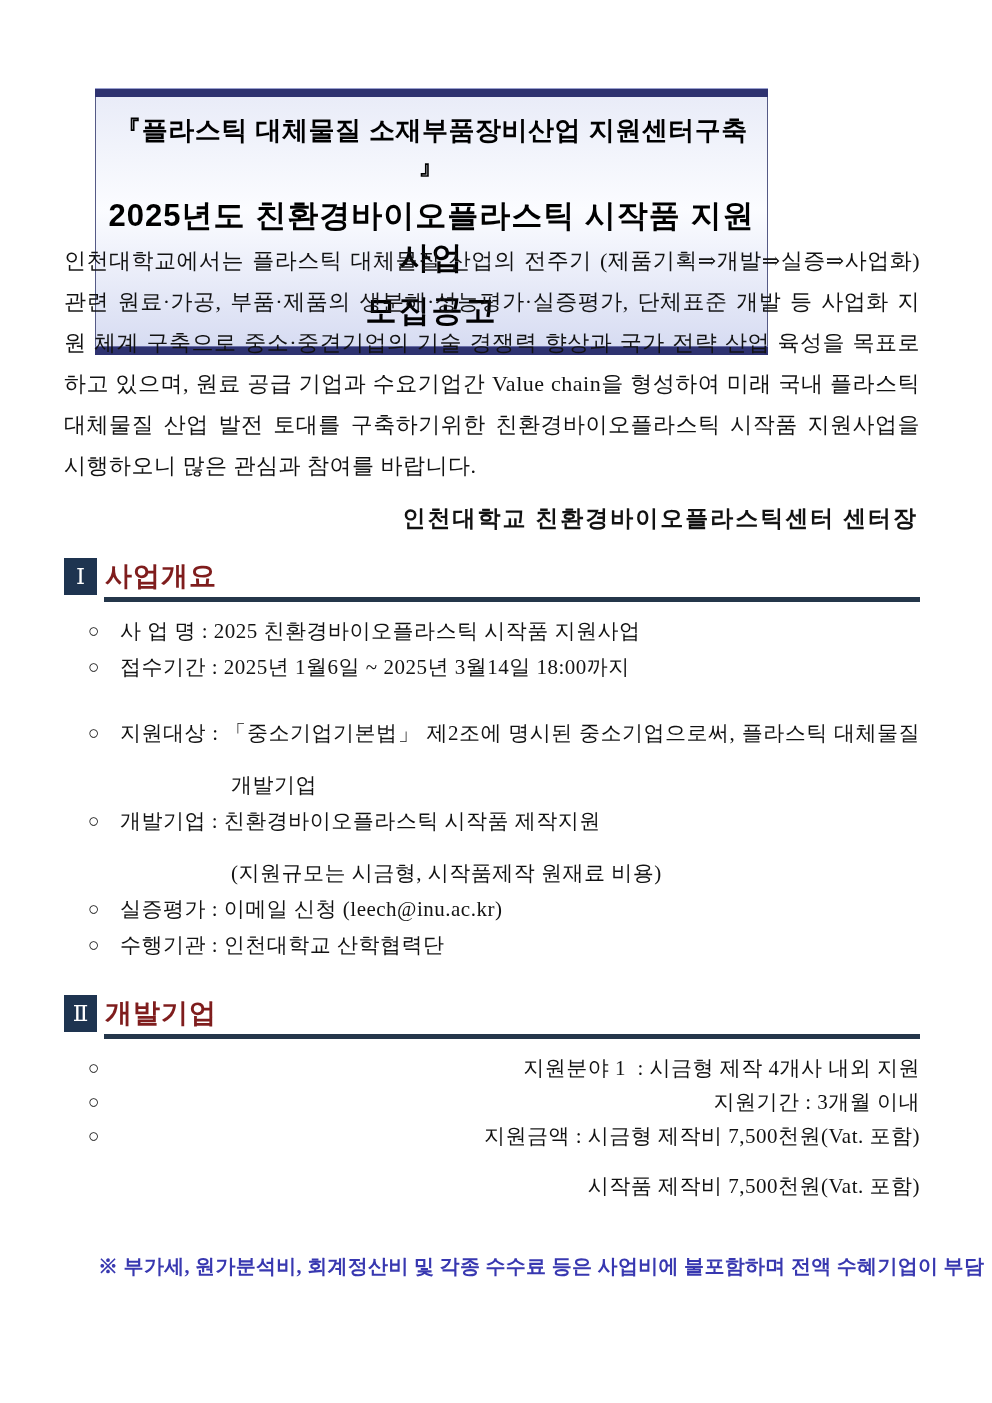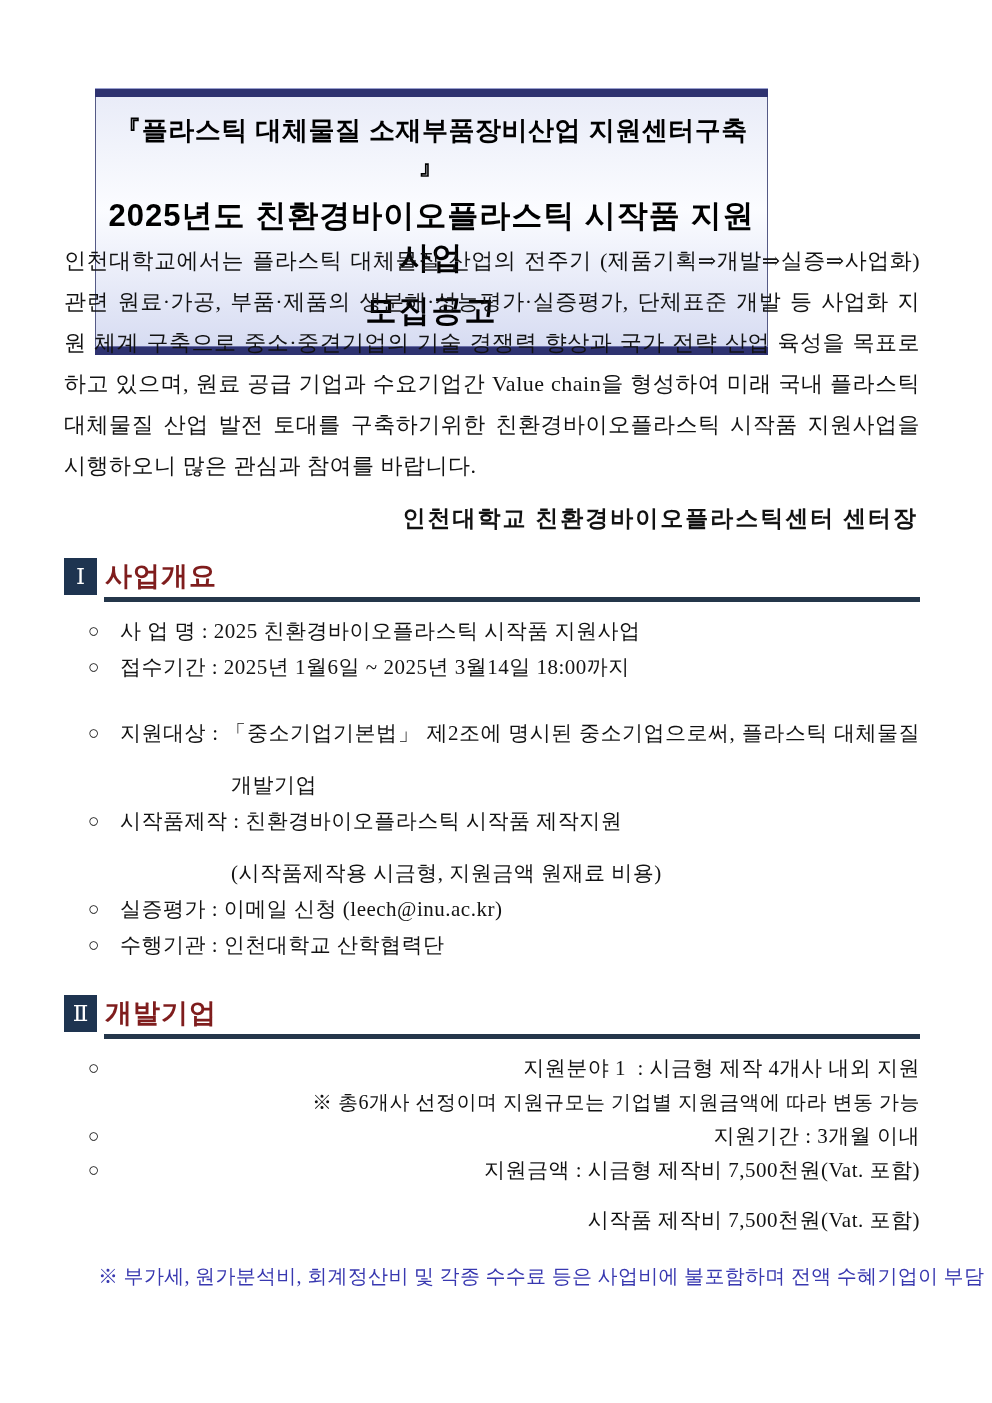--- a/index.html
+++ b/index.html
@@ -68,22 +68,22 @@
   .s2 .bullet{line-height:34px;}
   .ibody{flex:1;}
   .iline{font-size:21px;line-height:36px;white-space:pre;letter-spacing:0.5px;}
   .s2 .iline{line-height:34px;text-align:right;}
   .iline.just{white-space:normal;text-align:justify;text-align-last:justify;word-break:break-all;}
   .iline.cont{padding-left:111px;margin-top:16px;}
   .iline.note-line{padding-left:111px;font-size:20px;}
   .gap-lg{height:30px;}
   
   .footer-note{
-    margin-top:26px;margin-left:34px;font-size:20px;color:var(--note);
-    letter-spacing:0.3px;white-space:pre;
+    margin-top:50px;margin-left:34px;font-size:20px;color:var(--note);
+    letter-spacing:0.3px;white-space:pre;font-weight:bold;
   }
 </style>
 </head>
 <body>
 
 <div class="banner">
   <div class="bar top"></div>
   <div class="banner-inner">
     <div class="banner-line1">『플라스틱 대체물질 소재부품장비산업 지원센터구축 』</div>
     <div class="banner-line2">2025년도 친환경바이오플라스틱 시작품 지원사업</div>
@@ -122,22 +122,22 @@
     <div class="item">
       <span class="bullet">○</span>
       <div class="ibody">
         <div class="iline just">지원대상 : 「중소기업기본법」 제2조에 명시된 중소기업으로써, 플라스틱 대체물질</div>
         <div class="iline cont">개발기업</div>
       </div>
     </div>
     <div class="item">
       <span class="bullet">○</span>
       <div class="ibody">
-        <div class="iline">시작품제작 : 친환경바이오플라스틱 시작품 제작지원</div>
-        <div class="iline cont">(시작품제작용 시금형, 지원금액 원재료 비용)</div>
+        <div class="iline">개발기업 : 친환경바이오플라스틱 시작품 제작지원</div>
+        <div class="iline cont">(지원규모는 시금형, 시작품제작 원재료 비용)</div>
       </div>
     </div>
     <div class="item">
       <span class="bullet">○</span>
       <div class="ibody">
           <div class="iline">실증평가 : 이메일 신청 (leech@inu.ac.kr)</div>
         </div>
     </div>
     <div class="item">
       <span class="bullet">○</span>
@@ -155,26 +155,20 @@
   </div>
 
   <div class="items s2">
     <div class="item">
       <span class="bullet">○</span>
       <div class="ibody">
           <div class="iline">지원분야 1  : 시금형 제작 4개사 내외 지원</div>
         </div>
     </div>
     <div class="item">
-      <span class="bullet"></span>
-      <div class="ibody">
-          <div class="iline note-line">※ 총6개사 선정이며 지원규모는 기업별 지원금액에 따라 변동 가능</div>
-        </div>
-    </div>
-    <div class="item">
       <span class="bullet">○</span>
       <div class="ibody">
           <div class="iline">지원기간 : 3개월 이내</div>
         </div>
     </div>
     <div class="item">
       <span class="bullet">○</span>
       <div class="ibody">
         <div class="iline">지원금액 : 시금형 제작비 7,500천원(Vat. 포함)</div>
         <div class="iline cont">시작품 제작비 7,500천원(Vat. 포함)</div>

